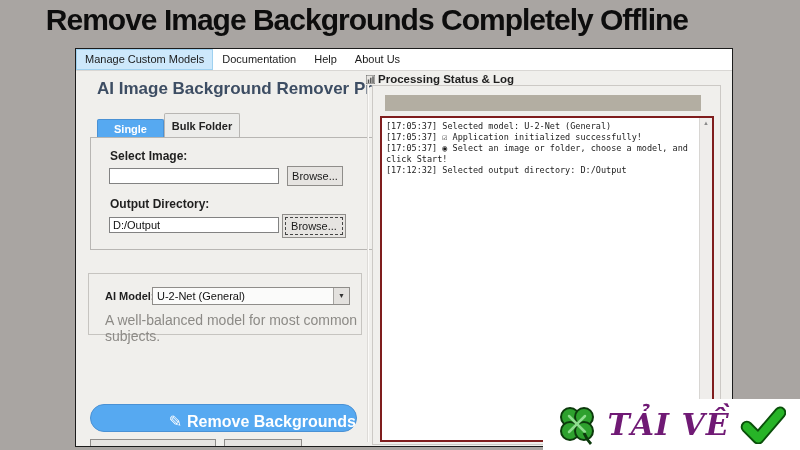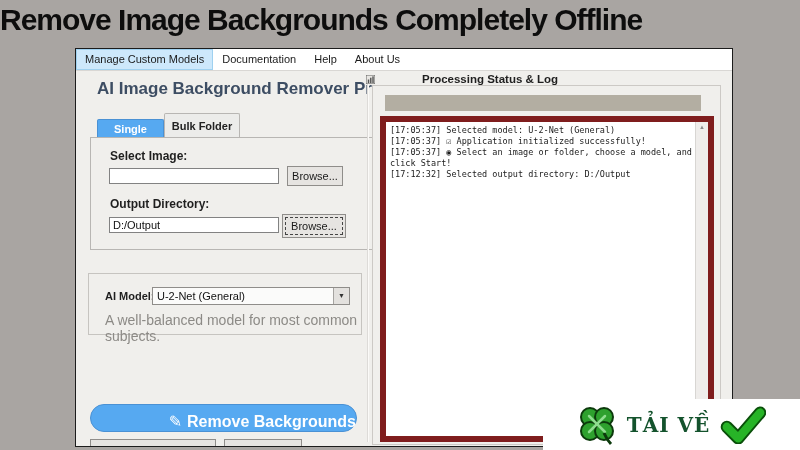--- a/index.html
+++ b/index.html
@@ -1,19 +1,19 @@
 <!DOCTYPE html>
 <html><head>
 <meta charset="utf-8">
 <style>
   * { margin:0; padding:0; box-sizing:border-box; }
   html,body { width:800px; height:450px; overflow:hidden; }
   body { background:#a9a5a2; font-family:"Liberation Sans", sans-serif; position:relative; }
 
-  .page-title { position:absolute; top:3px; left:0; width:688px; text-align:left;
+  .page-title { position:absolute; top:3px; left:0; width:688px; text-align:right;
     font-size:30px; font-weight:700; color:#0d0d0d; letter-spacing:-1px; }
 
   .window { position:absolute; left:75px; top:48px; width:658px; height:399px;
     background:#f0efec; border:1px solid #1c1c1c; overflow:hidden;padding-left:36px; }
 
   .menubar { position:absolute; left:0; top:0; width:100%; height:22px; background:#ffffff;
     border-bottom:1px solid #d9d7d4; display:flex; align-items:stretch; font-size:11px; color:#1a1a1a; }
   .menu-item { padding:4px 9px 0 9px; cursor:default; }
   .menu-item.active { background:#cde8fb; outline:1px solid #9fd1f0; outline-offset:-1px; }
 
@@ -51,38 +51,38 @@
     background:#56a9f1; border:1px solid #4a91d4; border-radius:14px; color:#ffffff;
     font-size:16px; font-weight:700; text-align:right; padding-top:7px; }
   .remove-btn .icon { font-weight:400; margin-right:5px; }
   .bottom-btn { position:absolute; top:390px; height:22px; padding-top:4px; }
   .open-output { left:14px; width:126px; }
   .clear-log { left:148px; width:78px; }
 
   .divider { position:absolute; left:291px; top:28px; width:2px; height:365px;
     border-left:1px solid #dddbd8; border-right:1px solid #fbfaf8; }
 
-  .log-title { position:absolute; left:302px; top:24px; font-size:11.5px; font-weight:700; color:#1f1f1f;margin-left:44px; }
+  .log-title { position:absolute; left:302px; top:24px; font-size:11.5px; font-weight:700; color:#1f1f1f; }
   .chart-icon { position:absolute; left:290px; top:26px; width:9px; height:9px; }
   .log-frame { position:absolute; left:296px; top:36px; width:349px; height:360px;
     border:1px solid #ccc9c5; background:#f0efec; }
   .progress-bar { position:absolute; left:12px; top:9px; width:316px; height:16px; background:#b3aea2; }
   .log-box { position:absolute; left:7px; top:30px; width:334px; height:326px; background:#ffffff;
-    border:6px solid #7f1d1d; }
+    border:2px solid #7f1d1d; }
   .log-text { position:absolute; left:0; top:0; width:316px; height:100%; padding:3px 2px 3px 4px;
     font-family:"DejaVu Sans Mono","DejaVu Sans",monospace; font-size:8.5px; line-height:11px;
     color:#1b1b1b; white-space:pre-wrap; }
   .log-scrollbar { position:absolute; right:0; top:0; width:13px; height:100%; background:#efedeb;
     border-left:1px solid #d8d6d3; }
   .scroll-up { position:absolute; top:2px; left:0; width:12px; text-align:center; font-size:6px; color:#8a8a8a; }
 
   .overlay { position:absolute; left:543px; top:399px; width:257px; height:51px; background:#ffffff;
     display:flex; align-items:center; justify-content:center; gap:10px; }
-  .download-label { font-family:"DejaVu Serif","Liberation Serif",serif; 
-    font-weight:700; font-size:20px; color:#14532d; letter-spacing:1px; }
+  .download-label { font-family:"DejaVu Serif","Liberation Serif",serif; font-style:italic;
+    font-weight:700; font-size:30px; color:#701a75; letter-spacing:1px; }
 </style>
 </head>
 <body>
 
 <div class="page-title">Remove Image Backgrounds Completely Offline</div>
 
 <div class="window">
 
   <div class="menubar">
     <div class="menu-item active">Manage Custom Models</div>

